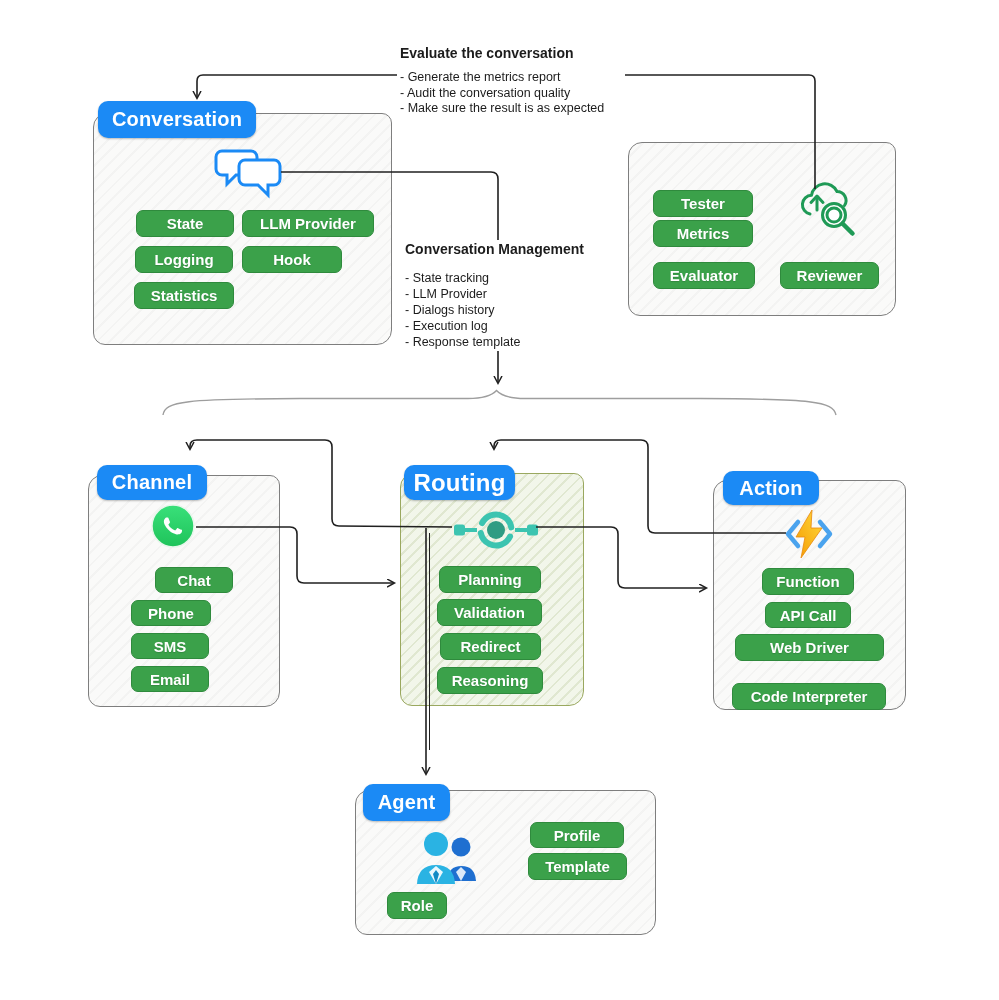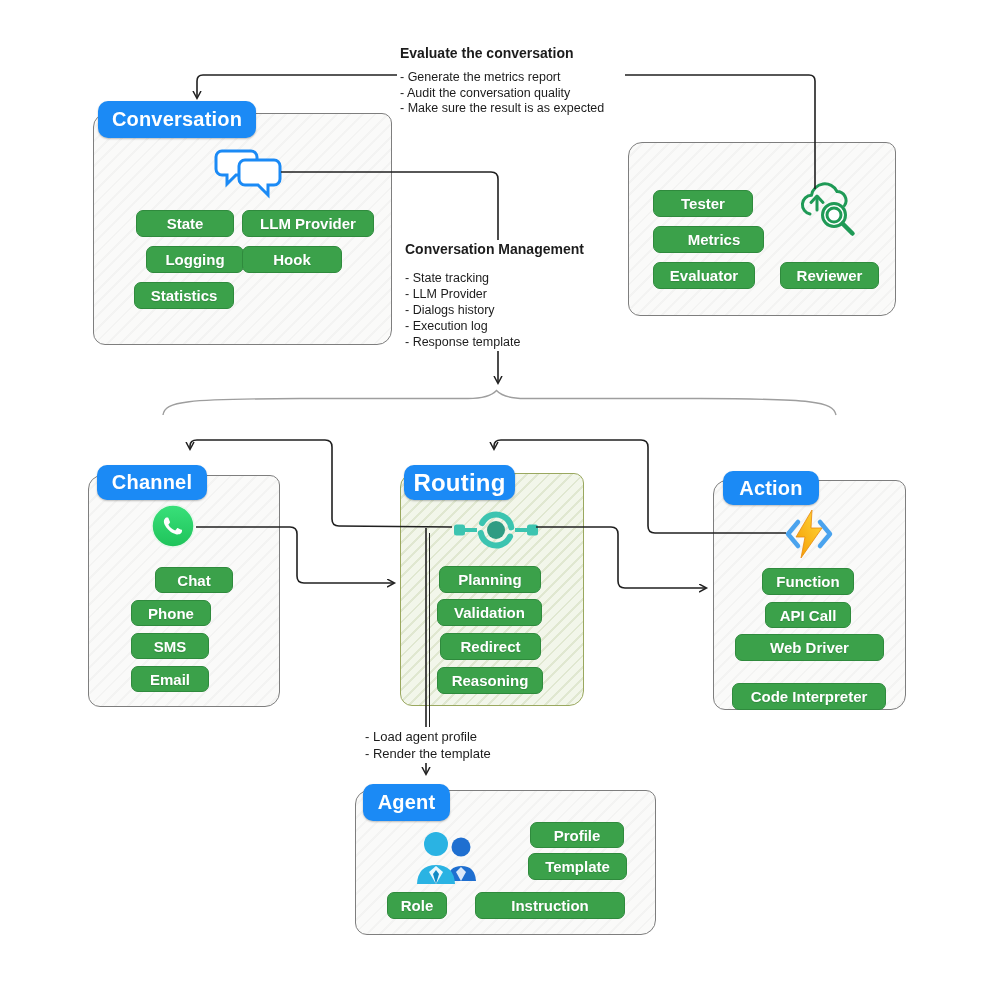--- a/index.html
+++ b/index.html
@@ -40,21 +40,21 @@
         <path d="M8 3 h29 a6 6 0 0 1 6 6 v12 a6 6 0 0 1 -6 6 h-15 l-9 9 v-9 h-5 a6 6 0 0 1 -6 -6 v-12 a6 6 0 0 1 6 -6 z" fill="#ffffff" stroke="#1b8af5" stroke-width="3"></path>
         <path d="M31 12 h29 a6 6 0 0 1 6 6 v13 a6 6 0 0 1 -6 6 h-6 v10 l-10 -10 h-13 a6 6 0 0 1 -6 -6 v-13 a6 6 0 0 1 6 -6 z" fill="#ffffff" stroke="#1b8af5" stroke-width="3"></path>
       </svg>
     </span>
     <div class="pill" style="left:42px;top:96px;width:96px;height:25px;">
         <span>State</span>
       </div>
     <div class="pill" style="left:148px;top:96px;width:130px;height:25px;">
         <span>LLM Provider</span>
       </div>
-    <div class="pill" style="left:52px;top:132px;width:96px;height:25px;">
+    <div class="pill" style="left:41px;top:132px;width:96px;height:25px;">
         <span>Logging</span>
       </div>
     <div class="pill" style="left:148px;top:132px;width:98px;height:25px;">
         <span>Hook</span>
       </div>
     <div class="pill" style="left:40px;top:168px;width:98px;height:25px;">
         <span>Statistics</span>
       </div>
   </div>
 
@@ -65,21 +65,21 @@
         <path d="M21 29 V 16"></path>
         <path d="M15 21.5 L21 15 L27 21.5"></path>
         <circle cx="38" cy="34" r="11.5" fill="#ffffff"></circle>
         <circle cx="38" cy="34" r="7"></circle>
         <path d="M46.5 42.5 L56.5 52.5" stroke-width="4.5"></path>
       </svg>
     </span>
     <div class="pill" style="left:24px;top:47px;width:98px;height:25px;">
         <span>Tester</span>
       </div>
-    <div class="pill" style="left:24px;top:83px;width:98px;height:25px;padding-left:11px;">
+    <div class="pill" style="left:24px;top:77px;width:98px;height:25px;">
         <span>Metrics</span>
       </div>
     <div class="pill" style="left:24px;top:119px;width:100px;height:25px;">
         <span>Evaluator</span>
       </div>
     <div class="pill" style="left:151px;top:119px;width:97px;height:25px;">
         <span>Reviewer</span>
       </div>
   </div>
 
@@ -191,23 +191,20 @@
     </span>
     <div class="pill" style="left:174px;top:31px;width:92px;height:24px;">
         <span>Profile</span>
       </div>
     <div class="pill" style="left:172px;top:62px;width:97px;height:25px;">
         <span>Template</span>
       </div>
     <div class="pill" style="left:31px;top:101px;width:58px;height:25px;">
         <span>Role</span>
       </div>
-    <div class="pill" style="left:119px;top:101px;width:148px;height:25px;">
-        <span>Instruction</span>
-      </div>
   </div>
 
   <svg class="overlay" width="999" height="1000" viewBox="0 0 999 1000">
     <defs>
       <marker id="arr" markerWidth="12" markerHeight="12" refX="7.5" refY="4.5" orient="auto" markerUnits="userSpaceOnUse">
         <path d="M0.5,0.5 L8,4.5 L0.5,8.5" fill="none" stroke="#202020" stroke-width="1.5"></path>
       </marker>
     </defs>
 
     <path d="M163 415 C165 401 185 399 300 398.5 L468 398.5 C482 398.5 491 396.5 496.5 390.5 C502 396.5 511 398.5 525 398.5 L700 398.5 C812 399 833 401 836 415" fill="none" stroke="#9e9e9e" stroke-width="1.4"></path>
@@ -237,18 +234,14 @@
 
   <div class="note wide" style="left:402px;top:240px;width:196px;">
     <div class="nt">Conversation Management</div>
     <div class="nb">- State tracking</div>
     <div class="nb">- LLM Provider</div>
     <div class="nb">- Dialogs history</div>
     <div class="nb">- Execution log</div>
     <div class="nb">- Response template</div>
   </div>
 
-  <div class="note small" style="left:362px;top:727px;width:142px;">
-    <div class="nb">- Load agent profile</div>
-    <div class="nb">- Render the template</div>
-  </div>
 
 </div>
 
 </body></html>

